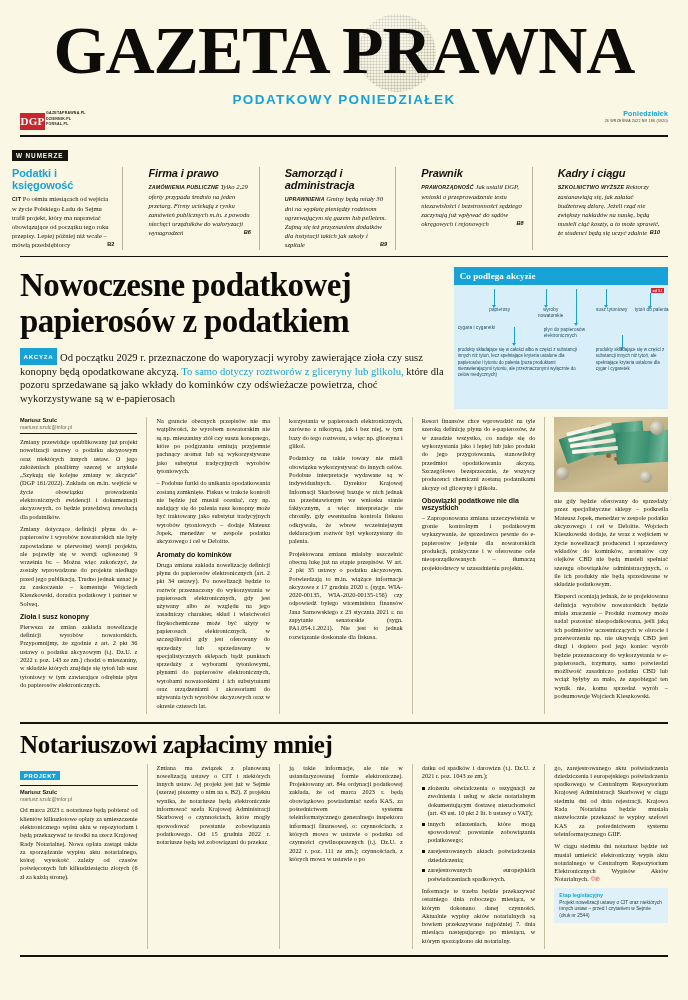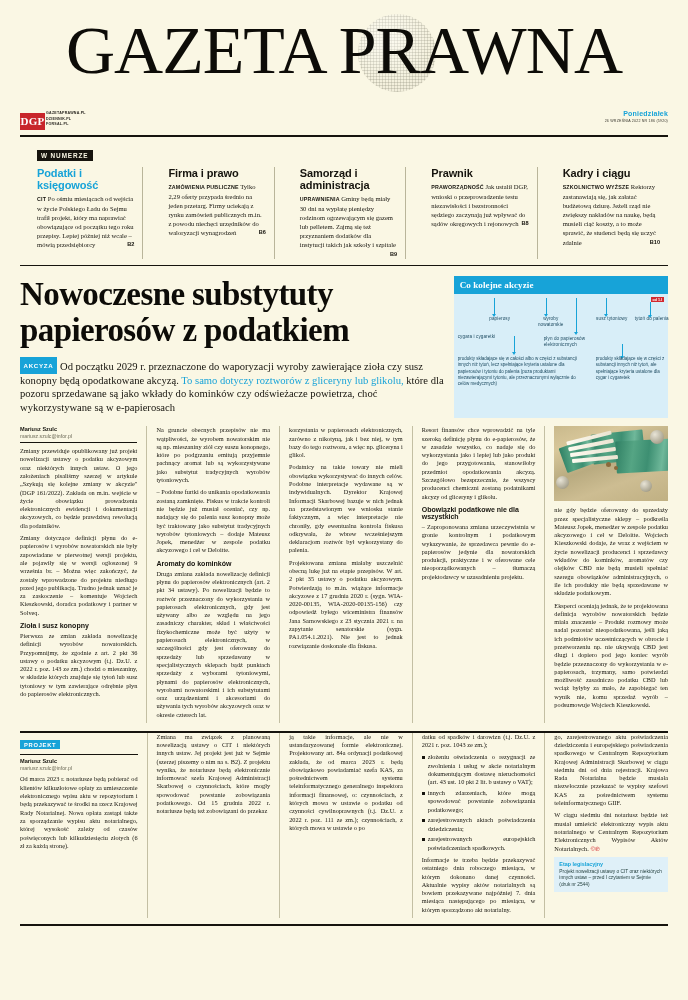--- a/index.html
+++ b/index.html
@@ -21,21 +21,21 @@
       repeating-linear-gradient(90deg, rgba(120,118,100,.28) 0 1px, transparent 1px 3px);
     opacity:.85;
   }
   .globe:after{
     content:"";position:absolute;inset:0;border-radius:50%;
     background:radial-gradient(circle at 38% 32%, rgba(255,255,255,.55), rgba(190,188,170,.12) 60%, rgba(150,148,130,.16));
   }
   .wordmark{
     position:absolute;left:0;right:0;top:14px;text-align:center;
     font-family:"Liberation Serif", serif;
-    font-size:68px;line-height:72px;letter-spacing:-1px;font-weight:400;
+    font-size:68px;line-height:72px;letter-spacing:-1px;font-weight:700;
     color:#0d0c08;white-space:nowrap;
   }
   .sub-strap{
     position:absolute;left:0;right:0;top:92px;text-align:center;
     font-family:"Liberation Sans", sans-serif;
     font-weight:bold;font-size:13.5px;letter-spacing:1.4px;color:#17a3d8;
   }
 
   
   .logostrip{position:relative;height:26px;margin:6px 20px 0 20px;}
@@ -47,29 +47,29 @@
   .dgpurls{
     position:absolute;left:26px;top:0px;font-family:"Liberation Sans",sans-serif;
     font-size:3.6px;line-height:5.6px;font-weight:bold;color:#2a2822;letter-spacing:.25px;
   }
   .dateblock{position:absolute;right:0;top:-1px;text-align:right;}
   .dayname{font-family:"Liberation Sans",sans-serif;font-weight:bold;font-size:7px;color:#17a3d8;letter-spacing:.2px;}
   .datetext{font-family:"Liberation Sans",sans-serif;font-size:3.6px;color:#3a382f;letter-spacing:.2px;margin-top:2px;}
   .rule-thick{position:absolute;left:0;right:0;bottom:0;height:2.4px;background:#16140e;}
 
   
-  .wn-wrap{margin:7px 20px 0 37px;}
+  .wn-wrap{margin:7px 20px 0 12px;}
   .wn-tag{
     display:inline-block;background:#16140e;color:#faf7e4;
     font-family:"Liberation Sans",sans-serif;font-weight:bold;font-size:6.4px;
     letter-spacing:.9px;padding:2px 4px 2px 4px;
   }
   .wn-cols{display:flex;margin-top:5px;}
   .wn-col{flex:1;padding-right:8px;position:relative;}
-  .wn-col + .wn-col{padding-left:25px;border-left:.8px solid #b9b59a;}
+  .wn-col + .wn-col{padding-left:25px;border-left:.8px solid #b9b59a;font-style:italic;}
   .wn-title{
     font-family:"Liberation Sans",sans-serif;font-weight:bold;font-size:11px;
     color:#17a3d8;margin-bottom:3px;letter-spacing:-.1px;
   }
   .wn-col.dark .wn-title{color:#16140e;}
   .wn-body{font-family:"Liberation Serif",serif;font-size:6.6px;line-height:9.1px;color:#16140e;text-align:left;}
   .kicker{font-family:"Liberation Sans",sans-serif;font-weight:bold;font-size:5.3px;letter-spacing:.2px;text-transform:uppercase;}
   .wn-page{float:right;font-family:"Liberation Sans",sans-serif;font-weight:bold;font-size:5.6px;color:#16140e;}
   .wn-rule{height:1.6px;background:#16140e;margin:6px 20px 0 20px;}
 
@@ -147,20 +147,21 @@
   .footrule{height:2.4px;background:#16140e;margin:6px 20px 0 20px;}
 </style>
 </head>
 <body>
 
 <div class="page">
 
   <div class="masthead">
     <div class="globe"></div>
     <div class="wordmark">GAZETA PRAWNA</div>
+    <div class="sub-strap">PODATKOWY PONIEDZIAŁEK</div>
   </div>
 
   <div class="logostrip">
     <div class="dgpbox">DGP</div>
     <div class="dgpurls">GAZETAPRAWNA.PL<br>DZIENNIK.PL<br>FORSAL.PL</div>
     <div class="dateblock">
       <div class="dayname">Poniedziałek</div>
       <div class="datetext">26 WRZEŚNIA 2022 NR 186 (5920)</div>
     </div>
     <div class="rule-thick"></div>
@@ -214,30 +215,30 @@
           <span class="wn-page">B10</span>
         </div>
       </div>
 
     </div>
   </div>
   <div class="wn-rule"></div>
 
   <div class="lead">
     <div class="lead-left">
-      <h1 class="headline">Nowoczesne substytuty papierosów z podatkiem</h1>
+      <h1 class="headline">Nowoczesne podatkowej papierosów z podatkiem</h1>
       <div class="lede">
         <span class="badge">AKCYZA</span><span>Od początku 2029 r. przeznaczone do waporyzacji wyroby zawierające zioła czy susz konopny będą opodatkowane akcyzą.</span>
         <b class="hl">To samo dotyczy roztworów z gliceryny lub glikolu,</b>
         <span>które dla pozoru sprzedawane są jako wkłady do kominków czy odświeżacze powietrza, choć wykorzystywane są w e-papierosach</span>
       </div>
     </div>
 
     <div class="info">
-      <div class="info-head">Co kolejne akcyzie</div>
+      <div class="info-head">Co podlega akcyzie</div>
       <div class="info-body">
         <div class="odtag">od 1.I</div>
 
         <div class="arrow" style="left:40px;top:4px;height:16px;"></div>
         <div class="arrow" style="left:92px;top:4px;height:16px;"></div>
         <div class="arrow" style="left:122px;top:4px;height:34px;"></div>
         <div class="arrow" style="left:152px;top:4px;height:16px;"></div>
         <div class="arrow" style="left:196px;top:8px;height:13px;"></div>
 
         <div class="info-lab" style="position:absolute;left:26px;top:22px;width:40px;text-align:center;">papierosy</div>
@@ -304,20 +305,21 @@
         <div class="coin" style="right:16px;top:54px;width:12px;height:12px;"></div>
       </div>
       <p class="p">nie gdy będzie oferowany do sprzedaży przez specjalistyczne sklepy – podkreśla Mateusz Jopek, menedżer w zespole podatku akcyzowego i ceł w Deloitte. Wojciech Kieszkowski dodaje, że wraz z wejściem w życie nowelizacji producenci i sprzedawcy wkładów do kominków, aromatów czy olejków CBD nie będą musieli spełniać szeregu obowiązków administracyjnych, o ile ich produkty nie będą sprzedawane w składzie podatkowym.</p>
       <p class="p">Eksperci oceniają jednak, że te projektowana definicja wyrobów nowatorskich będzie miała znaczenie – Produkt rozmowy może nadal pozostać nieopodatkowana, jeśli jaką ich podmiotów uczestniczących w obrocie i przetworzeniu np. nie ukrywają CBD jest długi i dopiero pod jego koniec wyrób będzie przeznaczony do wykorzystania w e-papierosach, trzymany, samo potwierdzi możliwość zasadniczo podatku CBD lub wciąż byłyby za mało, że zapobiegać ten wynik nie, komu sprzedaż wyrób – podsumowuje Wojciech Kieszkowski.</p>
     </div>
 
   </div>
 
   <div class="rule-med"></div>
 
+  <h2 class="headline2">Notariuszowi zapłacimy mniej</h2>
 
   <div class="artwrap2">
 
     <div class="acol2">
       <span class="tag-projekt">PROJEKT</span>
       <div class="byline-rule"></div>
       <div class="byline-name">Mariusz Szulc</div>
       <div class="byline-mail">mariusz.szulc@infor.pl</div>
       <div style="height:4px"></div>
       <p class="p">Od marca 2023 r. notariusze będą pobierać od klientów kilkuzłotowe opłaty za umieszczenie elektronicznego wpisu aktu w repozytorium i będą przekazywać te środki na rzecz Krajowej Rady Notarialnej. Nowa opłata zastąpi także za sporządzanie wypisu aktu notarialnego, której wysokość zależy od czasów poświęconych lub kilkudziesięciu złotych (6 zł za każdą stronę).</p>

